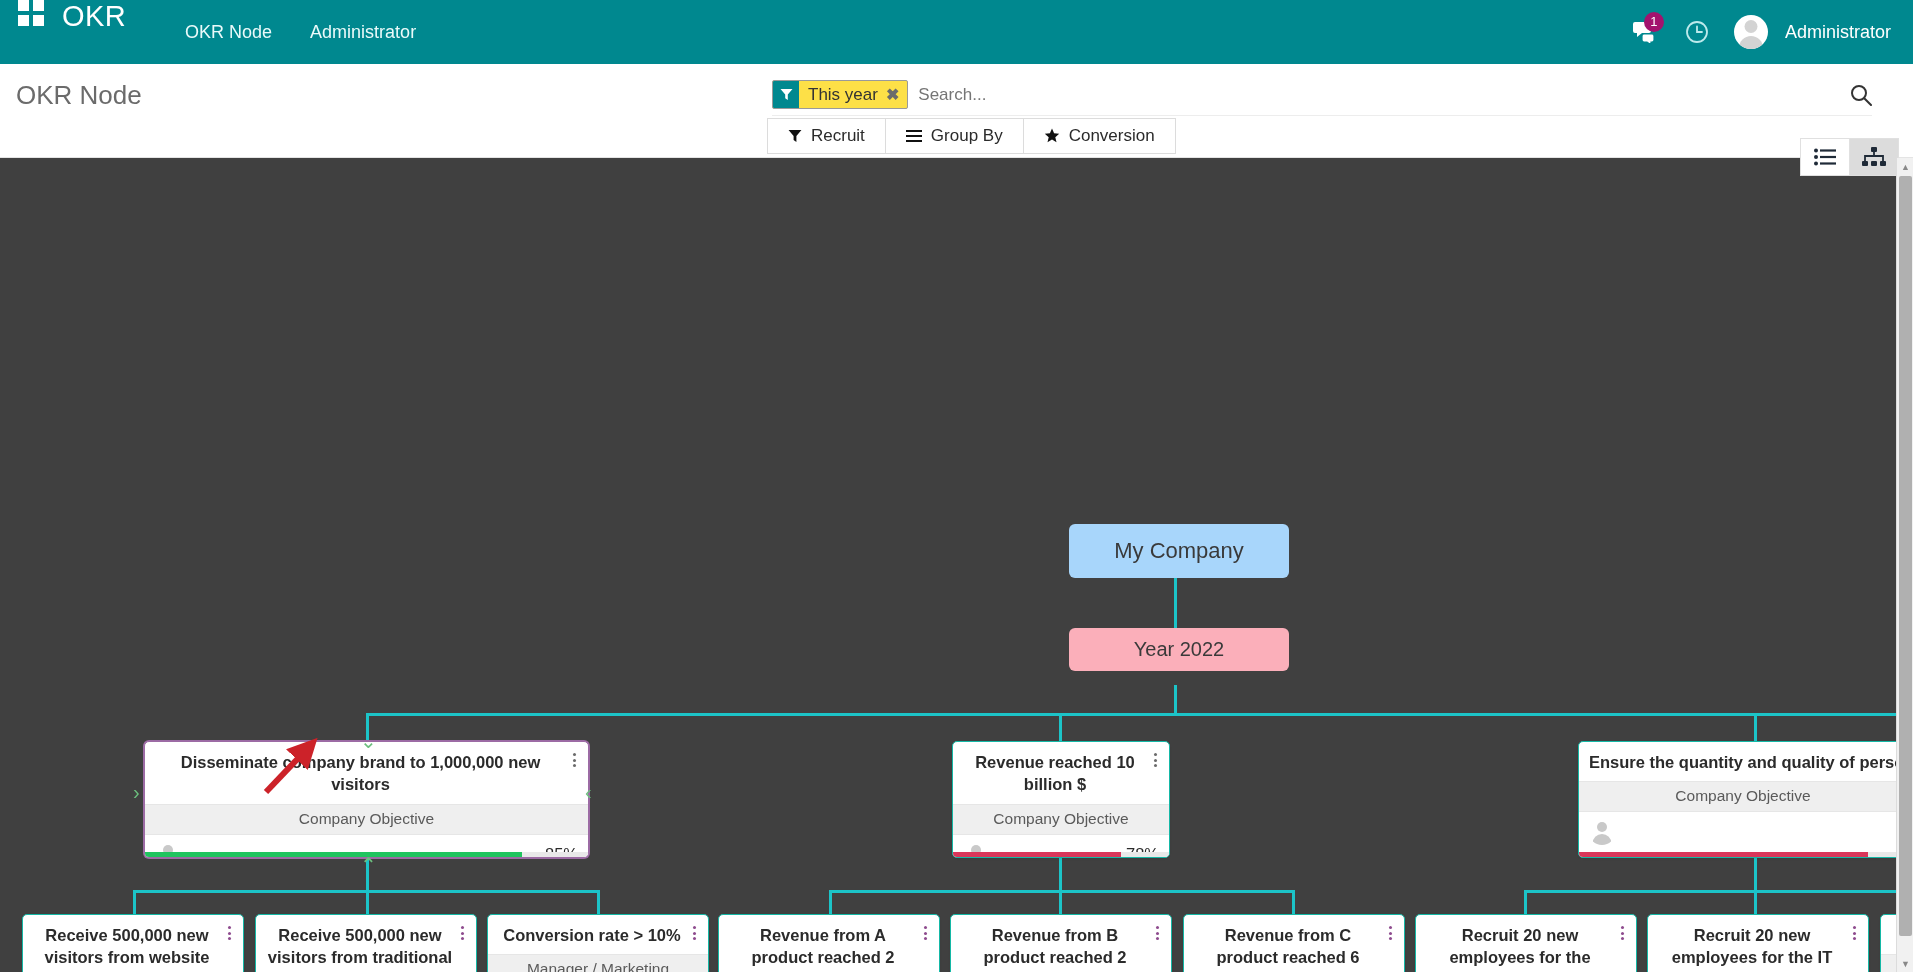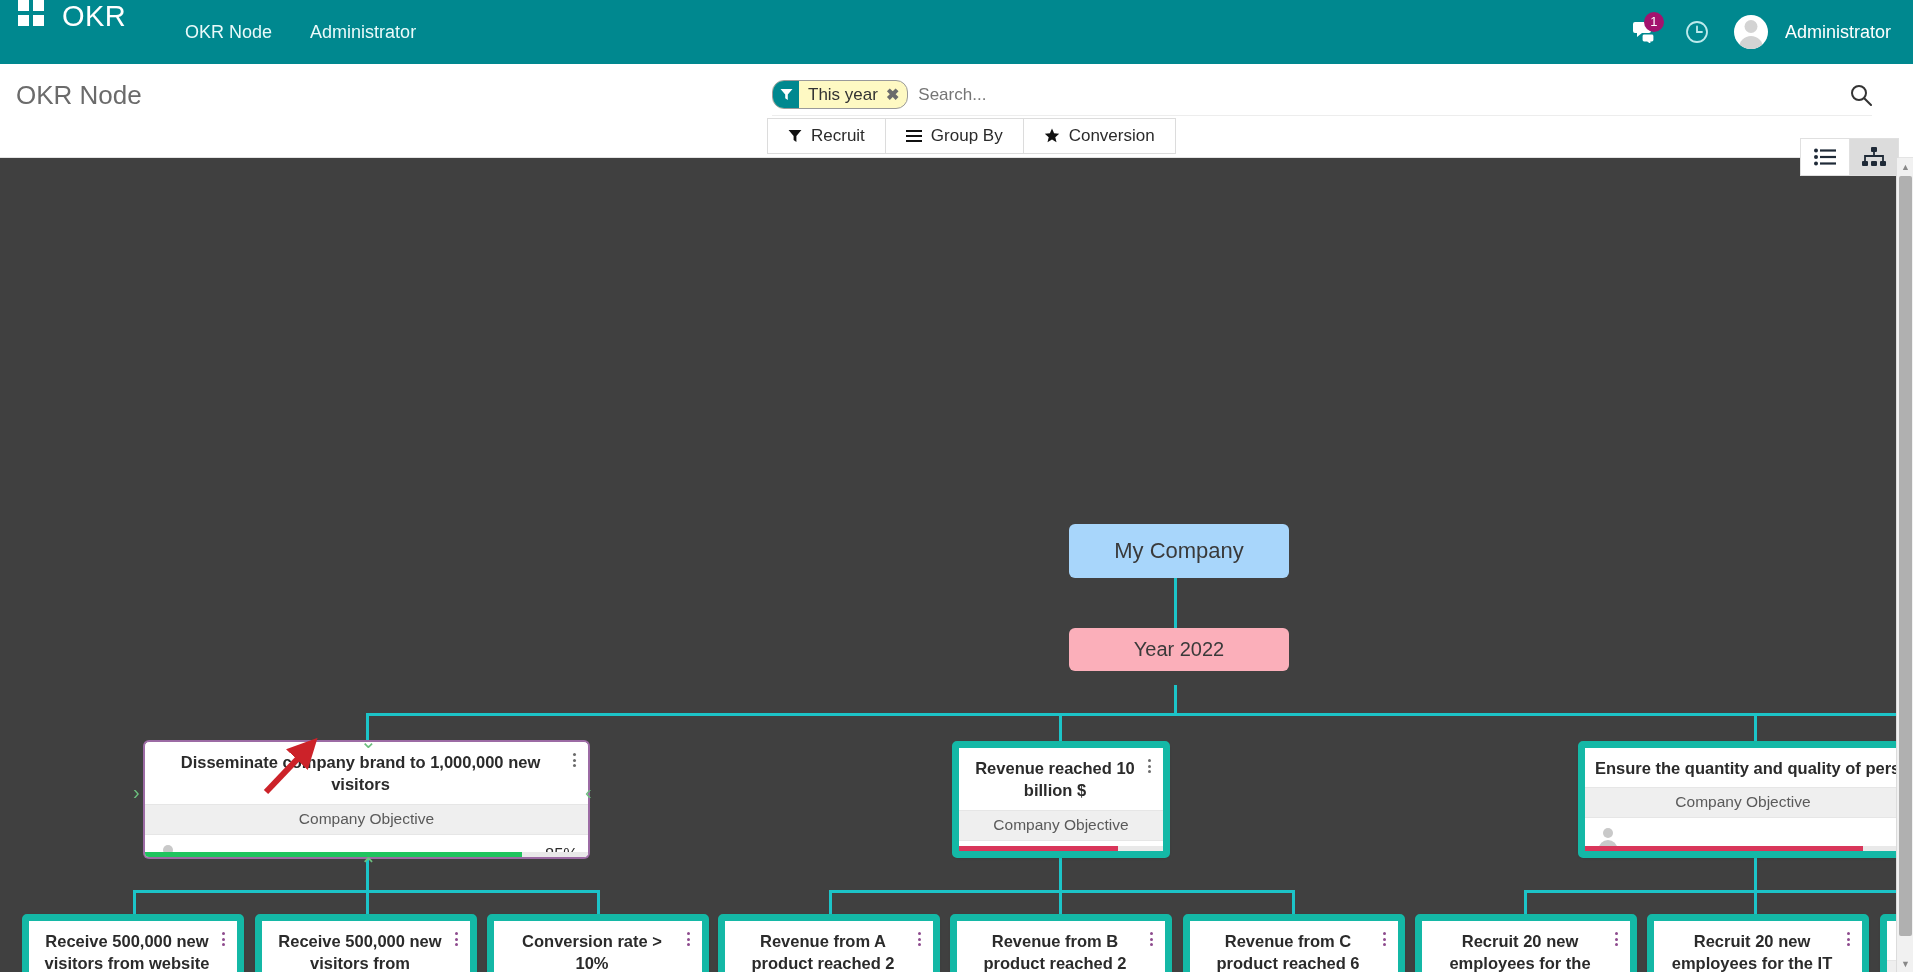--- a/index.html
+++ b/index.html
@@ -40,22 +40,22 @@
   #avatar-top::after { content:""; position:absolute; left:50%; top:21px; transform:translateX(-50%);
       width:24px; height:18px; border-radius:12px 12px 0 0; background:#d3d3d3; }
   #user-name { font-size: 18px; }
 
   
   #cp { background: #fff; border-bottom: 1px solid #e4e4e4; height: 94px; position: relative; z-index: 20; }
   #page-title { position: absolute; left: 16px; top: 16px; font-size: 26px; color: #6b6b6b; }
   #searchview { position: absolute; left: 772px; top: 16px; width: 1100px; }
   #search-row { display: flex; align-items: stretch; border-bottom: 1px solid #ededed; padding-bottom: 6px; }
   #facet {
-    display: flex; align-items: stretch; border: 1px solid #9a9a9a; border-radius: 12px;
-    height: 29px; overflow: hidden; background: #fef9c3;
+    display: flex; align-items: stretch; border: 1px solid #9a9a9a; border-radius: 2px;
+    height: 29px; overflow: hidden; background: #fde047;
   }
   #facet-icon { background: #00888f; width: 26px; display: flex; align-items: center; justify-content: center; }
   #facet-label { display: flex; align-items: center; padding: 0 6px 0 9px; font-size: 17px; color: #333; }
   #facet-close { display: flex; align-items: center; padding: 0 8px 0 2px; font-size: 16px; color: #6b6b6b; cursor: pointer; font-weight: bold; }
   #search-input {
     border: none; outline: none; flex: 1; font-size: 17px; color: #444; padding-left: 10px;
     font-family: "Liberation Sans", sans-serif; background: transparent;
   }
   #search-magnifier { display:flex; align-items:center; padding-left:10px; cursor:pointer; }
   #btn-row { position: absolute; left: 768px; top: 54px; display: flex; }
@@ -82,21 +82,21 @@
   
   .pill {
     position: absolute; border-radius: 6px; display: flex; align-items: center; justify-content: center;
     font-size: 22px; color: #3a3a3a;
   }
   #node-company { background: #a8d6fb; }
   #node-year { background: #fbafba; font-size: 20px; }
 
   
   .card {
-    position: absolute; background: #fff; border: 7px solid #14b8a6; border-radius: 5px;
+    position: absolute; background: #fff; border: 1px solid #14b8a6; border-radius: 5px;
     box-shadow: 0 1px 2px rgba(0,0,0,.08); overflow: hidden;
   }
   .card.selected { border: 1px solid #9c6ba4; box-shadow: 0 0 0 1px #9c6ba4; }
   .card-title {
     position: relative; text-align: center; font-weight: bold; font-size: 16.5px; color: #2b2b2b;
     padding: 9px 22px 8px 10px; line-height: 1.36;
   }
   .kebab {
     position: absolute; right: 7px; top: 9px; width: 14px; height: 18px; cursor: pointer;
     display: flex; flex-direction: column; align-items: center; justify-content: space-between; padding: 2px 0;

